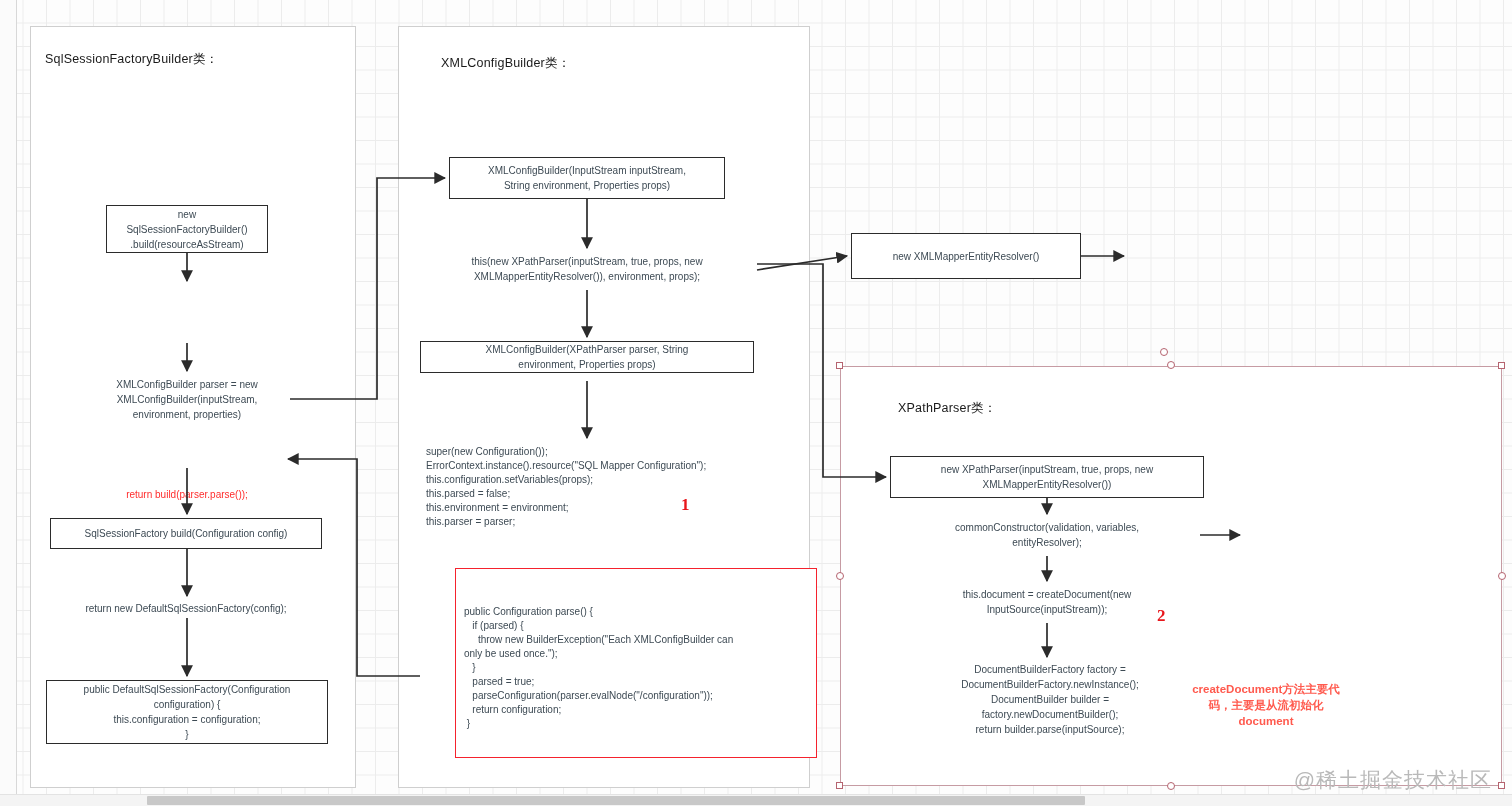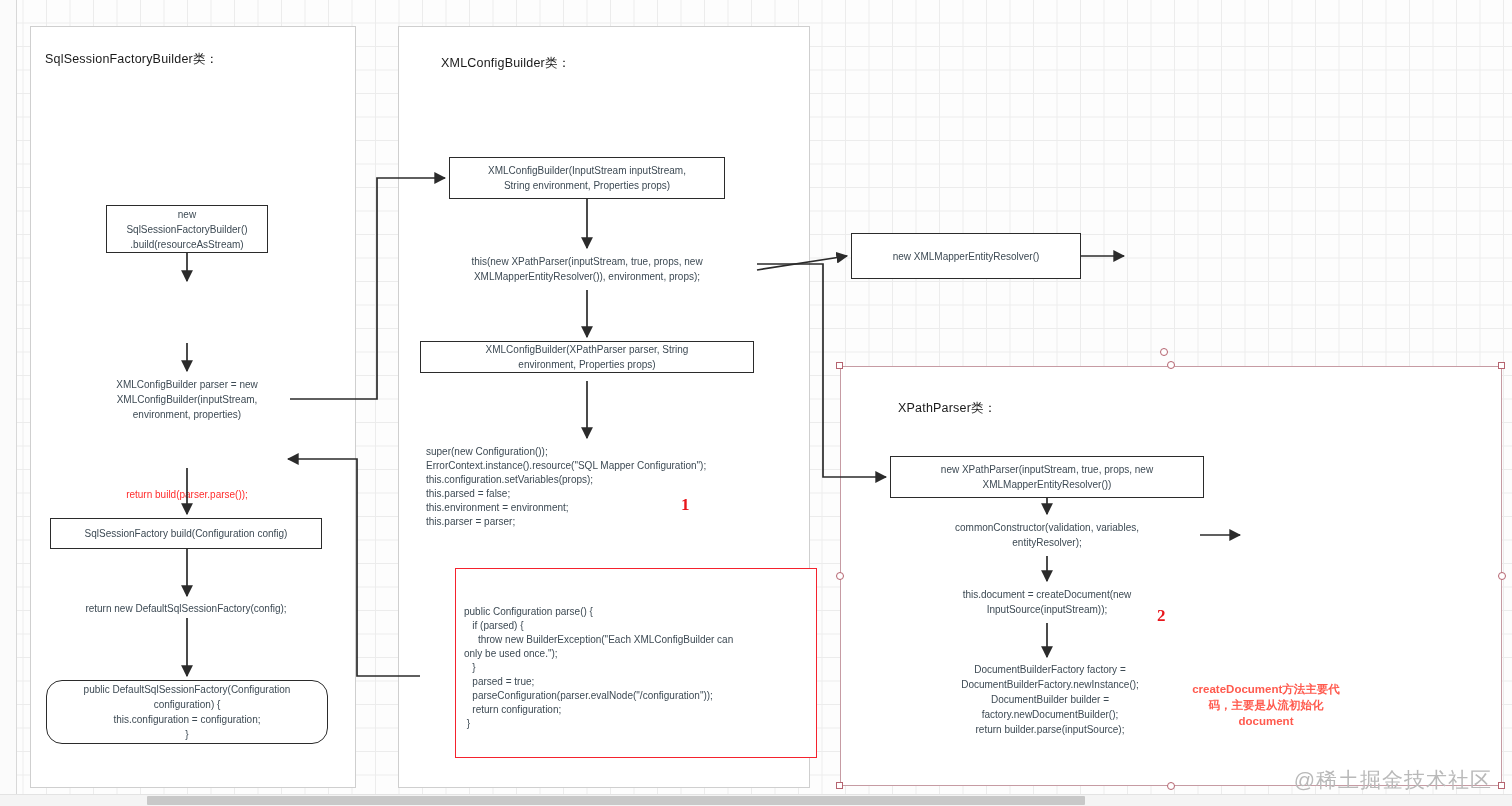--- a/index.html
+++ b/index.html
@@ -102,21 +102,21 @@
   <div class="node plain" style="left:87px;top:375px;width:200px;height:48px;">XMLConfigBuilder parser = new
 XMLConfigBuilder(inputStream,
 environment, properties)</div>
 
   <div class="node plain red-text" style="left:96px;top:450px;width:182px;height:16px;">return build(parser.parse());</div>
 
   <div class="node boxed" style="left:50px;top:518px;width:272px;height:31px;">SqlSessionFactory build(Configuration config)</div>
 
   <div class="node plain" style="left:60px;top:600px;width:252px;height:16px;">return new DefaultSqlSessionFactory(config);</div>
 
-  <div class="node boxed" style="left:46px;top:680px;width:282px;height:64px;border-radius:16px;">public DefaultSqlSessionFactory(Configuration
+  <div class="node boxed" style="left:46px;top:680px;width:282px;height:64px;">public DefaultSqlSessionFactory(Configuration
 configuration) {
 this.configuration = configuration;
 }</div>
 
   <div class="panel" id="panel-xcb"></div>
   <div class="panel-title" style="left:441px;top:55px;">XMLConfigBuilder类：</div>
 
   <div class="node boxed" style="left:449px;top:157px;width:276px;height:42px;">XMLConfigBuilder(InputStream inputStream,
 String environment, Properties props)</div>
 

